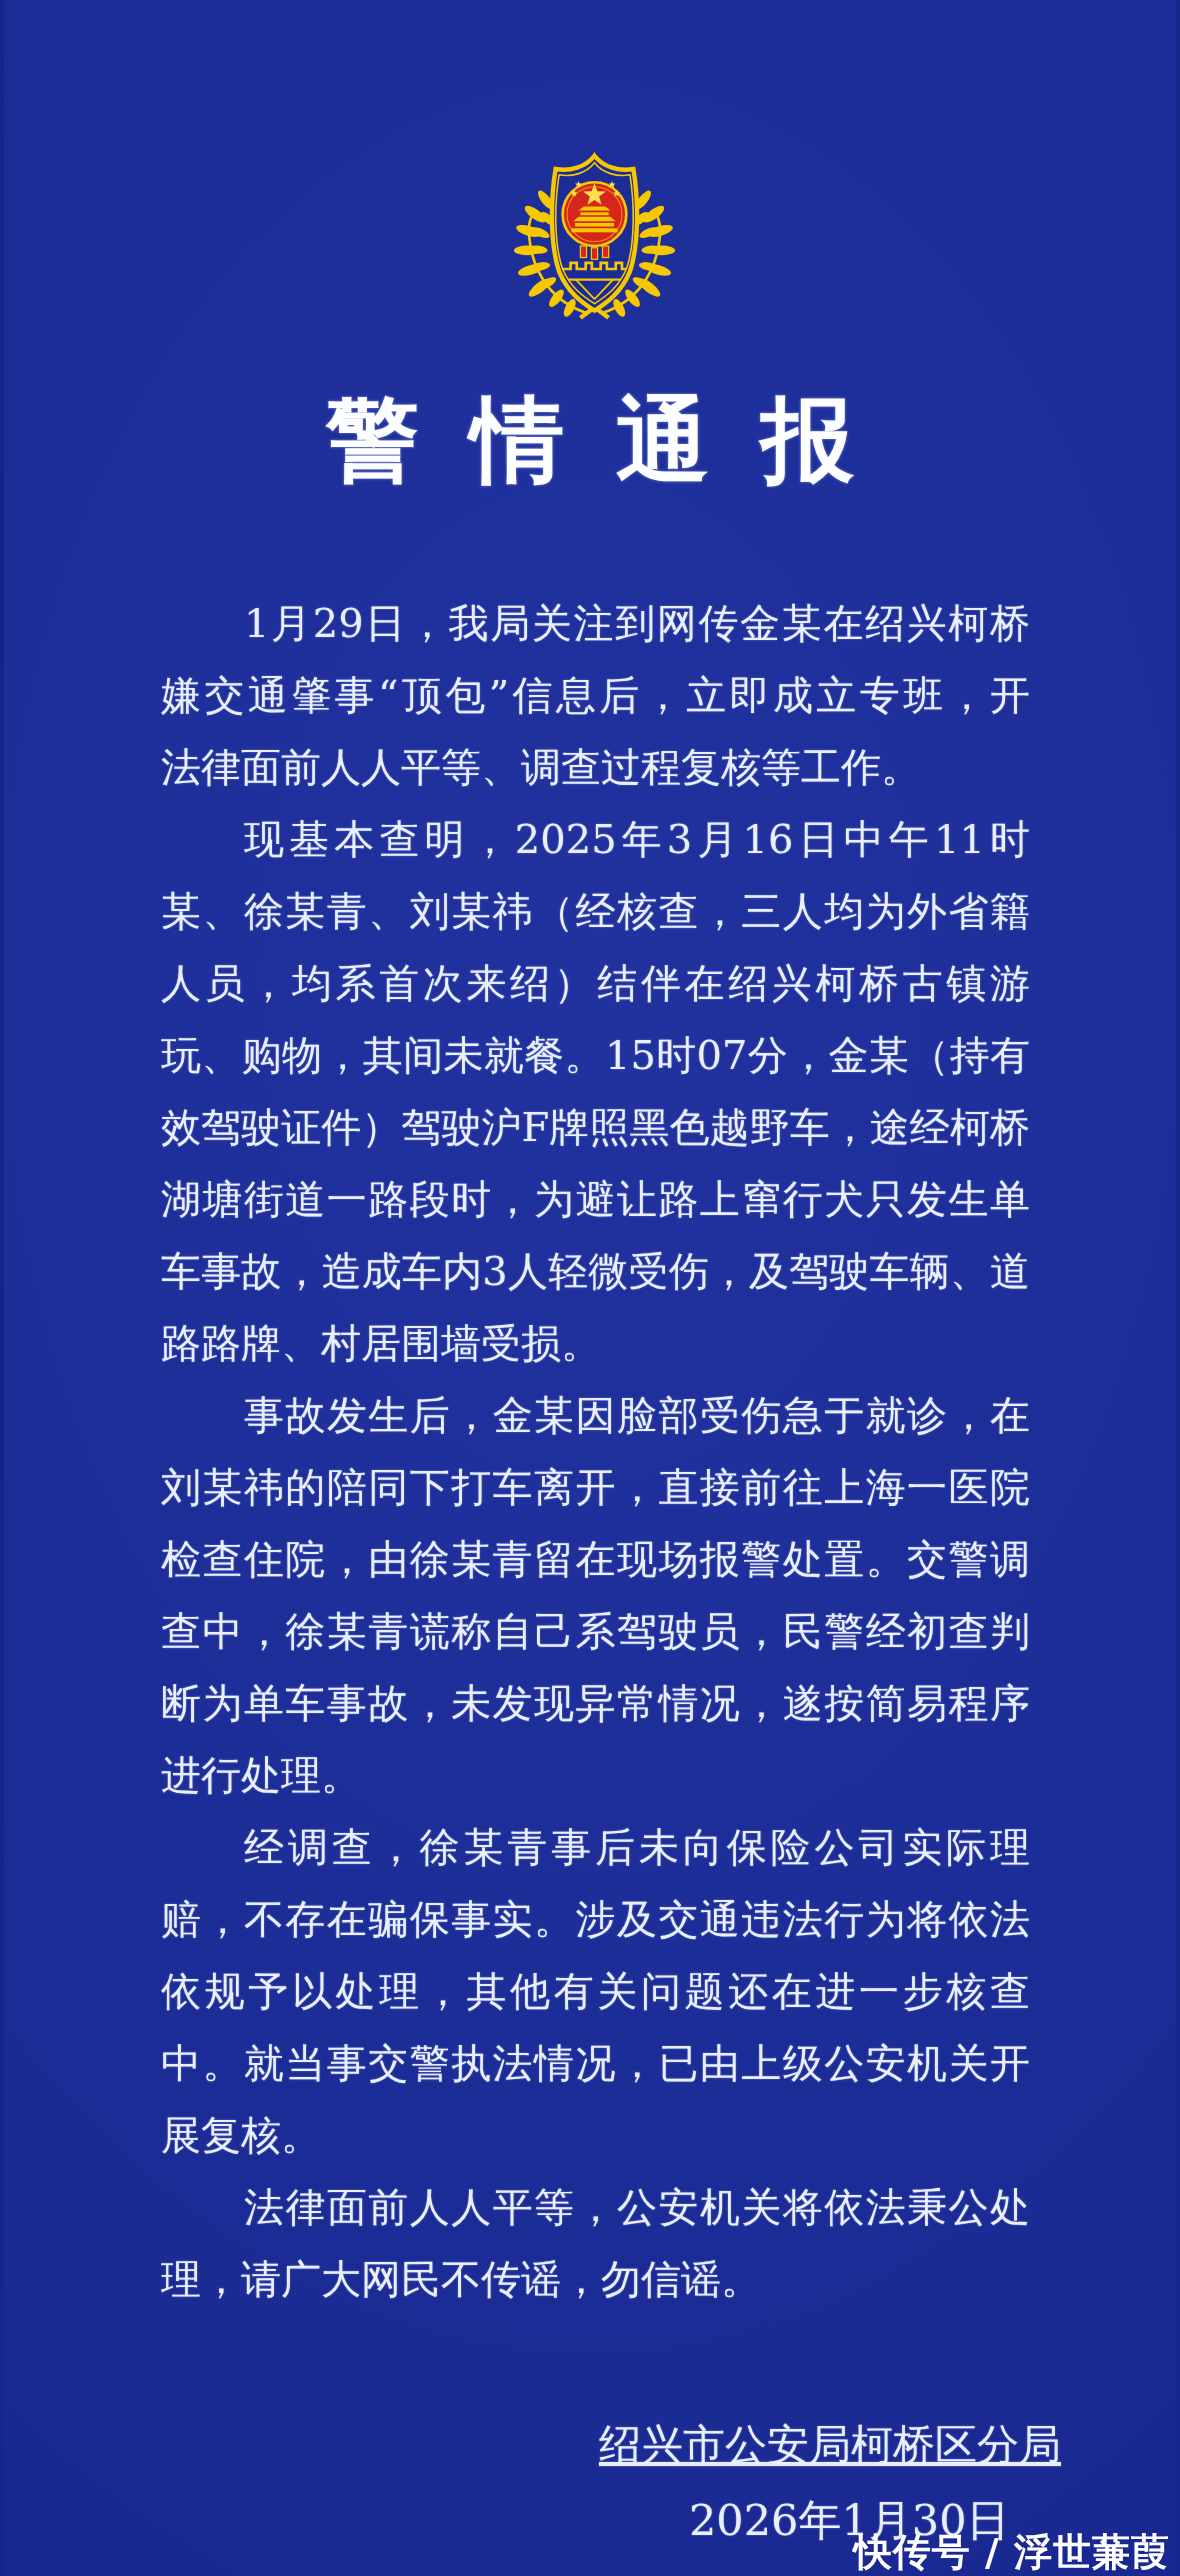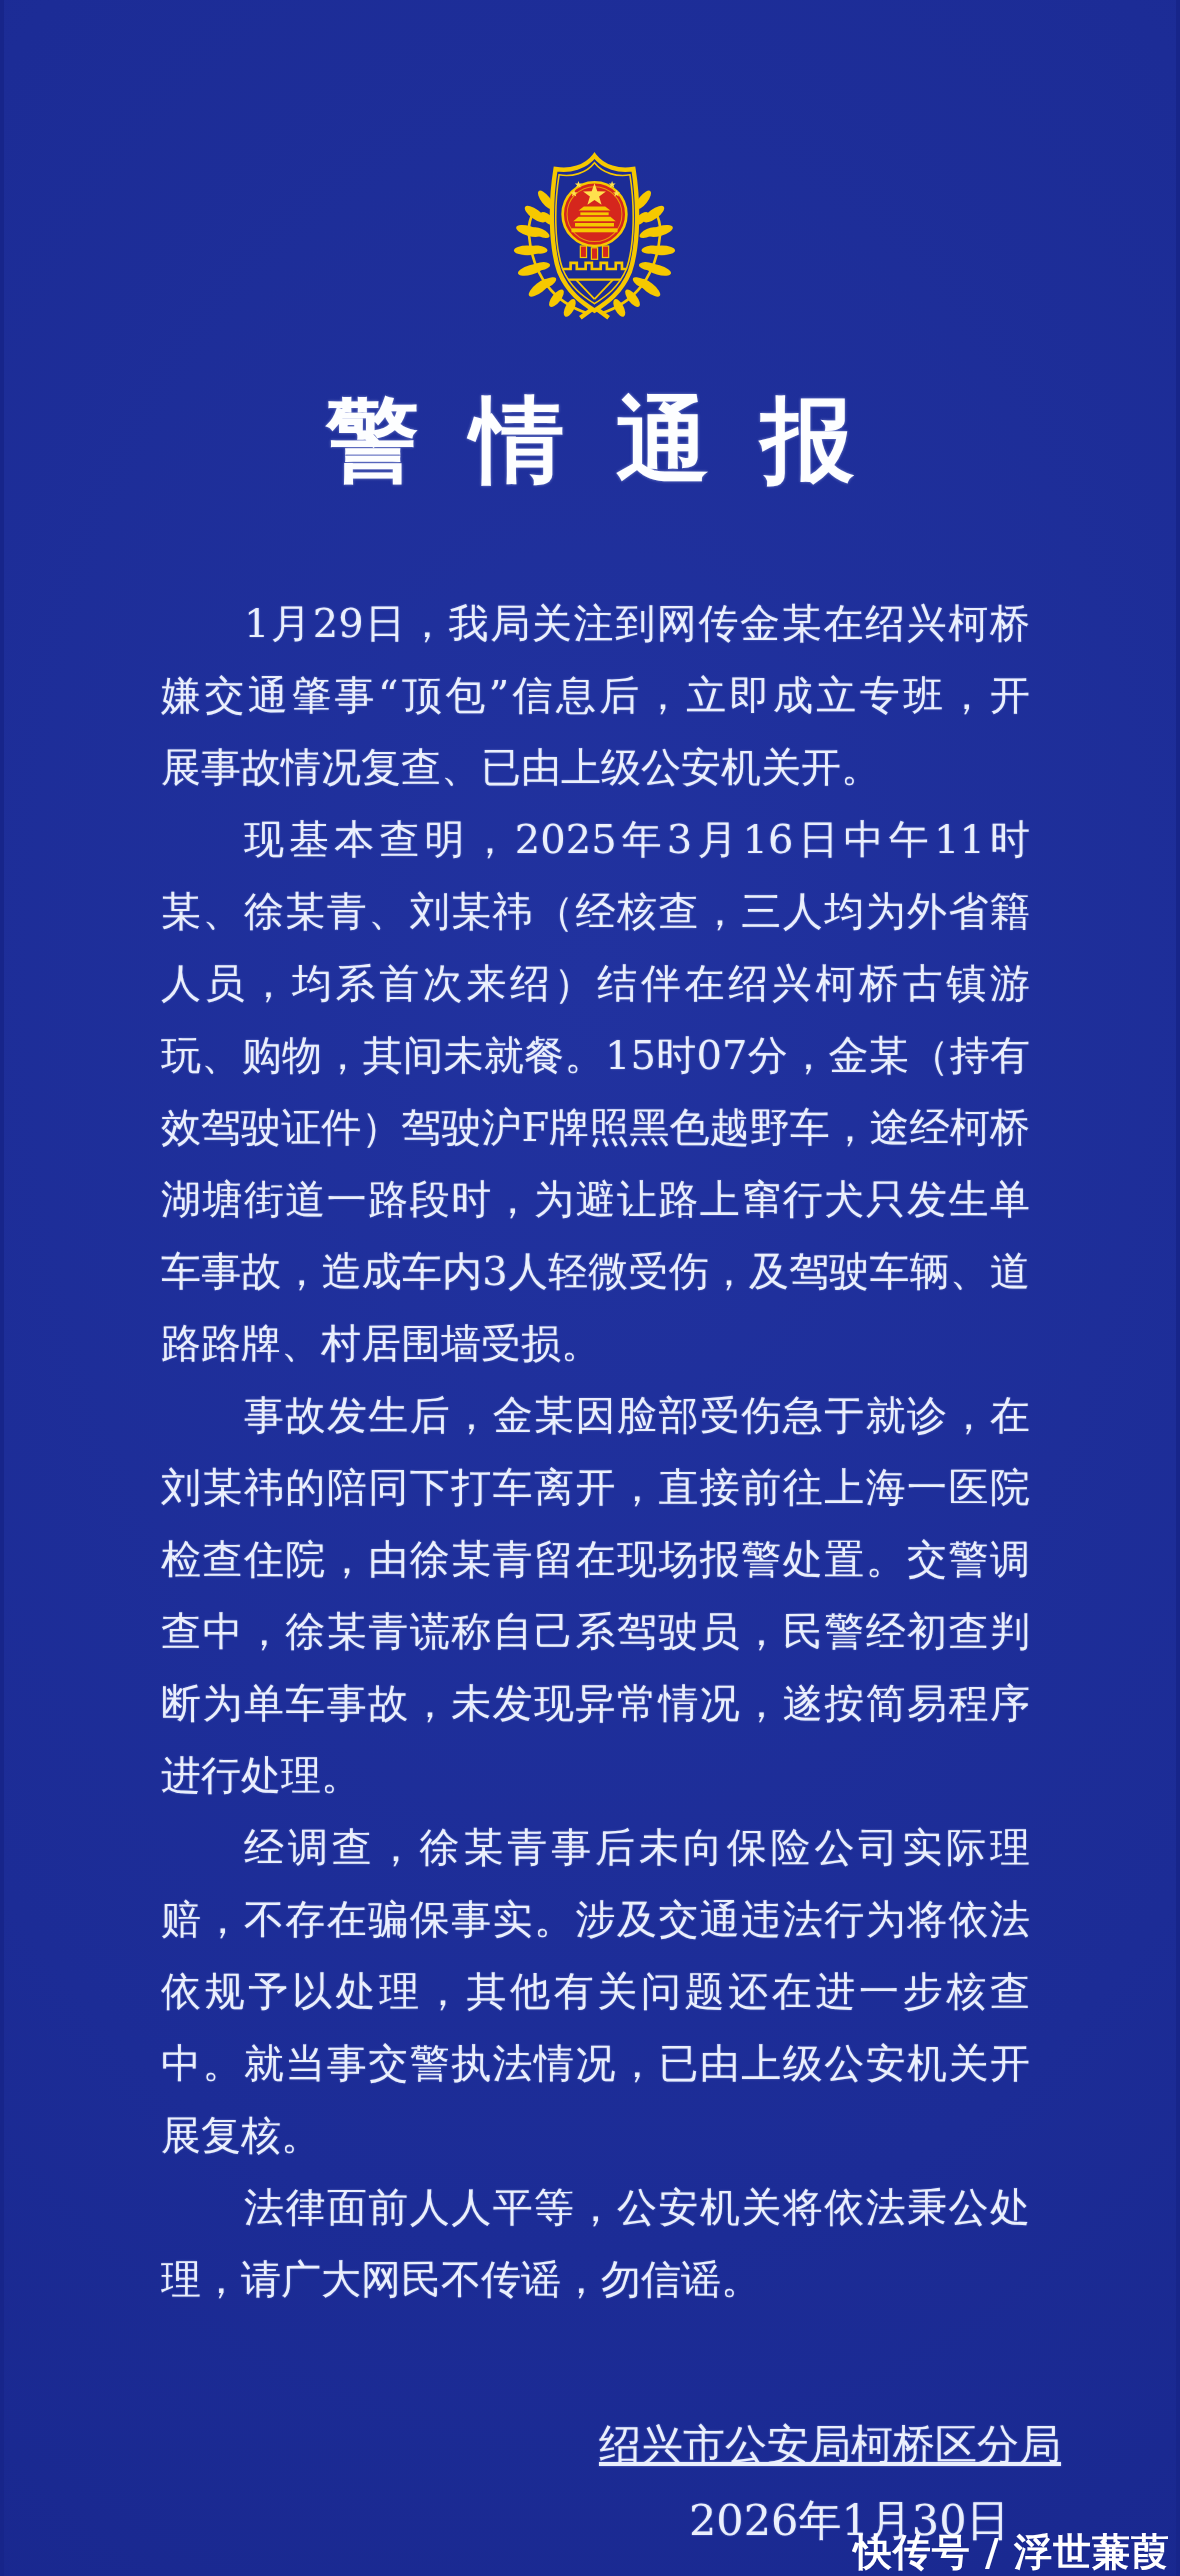--- a/index.html
+++ b/index.html
@@ -126,21 +126,21 @@
       <path stroke-width="2.4" d="M70 156 h60"></path>
       <path stroke-width="2" d="M79 156 L100 178 M121 156 L100 178"></path>
     </g>
   </svg>
 
   <div class="title"><span>警情通报</span></div>
 
   <div class="body-text">
       <div class="line indent">1月29日，我局关注到网传金某在绍兴柯桥涉</div>
       <div class="line">嫌交通肇事“顶包”信息后，立即成立专班，开</div>
-      <div class="line last">展事故情况复查、已由上级公安机关开。</div>
+      <div class="line last">法律面前人人平等、调查过程复核等工作。</div>
       <div class="line indent">现基本查明，2025年3月16日中午11时许，金</div>
       <div class="line">某、徐某青、刘某祎（经核查，三人均为外省籍</div>
       <div class="line">人员，均系首次来绍）结伴在绍兴柯桥古镇游</div>
       <div class="line">玩、购物，其间未就餐。15时07分，金某（持有</div>
       <div class="line">效驾驶证件）驾驶沪F牌照黑色越野车，途经柯桥</div>
       <div class="line">湖塘街道一路段时，为避让路上窜行犬只发生单</div>
       <div class="line">车事故，造成车内3人轻微受伤，及驾驶车辆、道</div>
       <div class="line last">路路牌、村居围墙受损。</div>
       <div class="line indent">事故发生后，金某因脸部受伤急于就诊，在</div>
       <div class="line">刘某祎的陪同下打车离开，直接前往上海一医院</div>

